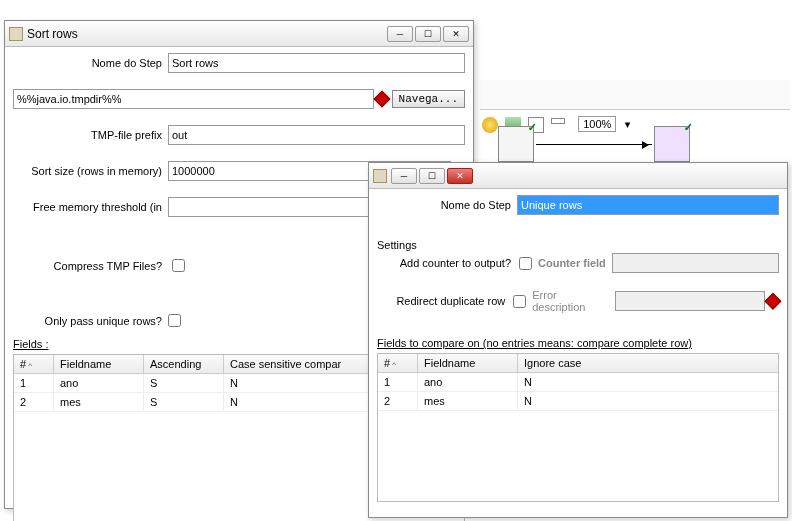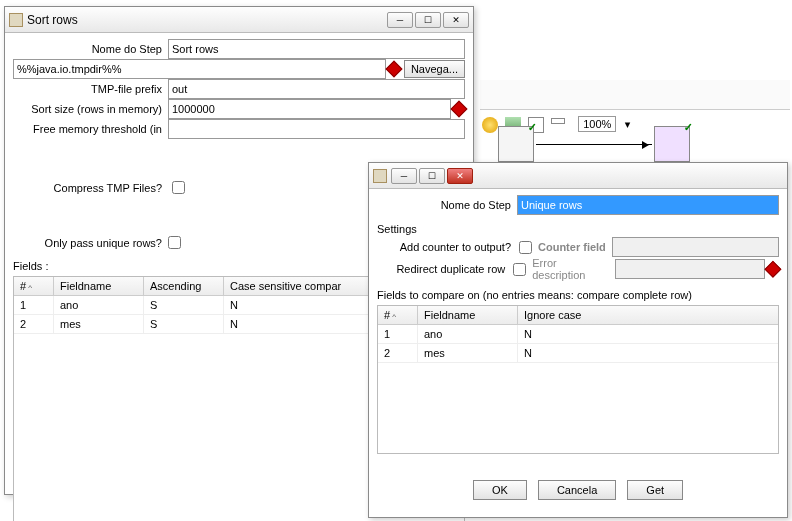--- a/index.html
+++ b/index.html
@@ -22,31 +22,31 @@
 .win { position: absolute; background: #fff; border: 1px solid #8a8a8a; box-shadow: 2px 2px 6px rgba(0,0,0,0.2); }
 .titlebar { height: 26px; background: linear-gradient(#fefefe,#e8e8e8); border-bottom: 1px solid #bbb; display: flex; align-items: center; padding: 0 4px; }
 .titlebar .ticon { width: 14px; height: 14px; margin-right: 4px; background: #e0d8c0; border: 1px solid #a89060; }
 .titlebar .title-text { flex: 1; font-size: 12px; }
 .winbtns { display: flex; gap: 2px; }
 .winbtn { width: 26px; height: 16px; border: 1px solid #9a9a9a; background: linear-gradient(#fdfdfd,#e3e3e3); font-size: 9px; text-align: center; line-height: 14px; border-radius: 2px; cursor: pointer; }
 .winbtn.close { background: linear-gradient(#f08080,#c03020); color: #fff; border-color: #a02010; }
 
 
 .form { padding: 6px 8px; }
-.row { display: flex; align-items: center; margin-bottom: 0; }
+.row { display: flex; align-items: center; margin-bottom: 16px; }
 .row .lbl { width: 155px; text-align: right; padding-right: 6px; font-size: 11px; }
 .row input[type=text] { flex: 1; border: 1px solid #999; padding: 2px 3px; font-size: 11px; height: 20px; }
 .row .diamond { width: 12px; height: 12px; margin-left: 2px; transform: rotate(45deg); background: #c00; border: 1px solid #800; }
-.row .btn { margin-left: 4px; padding: 2px 6px; border: 1px solid #888; background: linear-gradient(#fdfdfd,#e3e3e3); font-size: 11px; cursor: pointer; }
+.row .btn { margin-left: 4px; padding: 2px 6px; border: 1px solid #888; background: linear-gradient(#fdfdfd,#e3e3e3); font-size: 11px; cursor: pointer; font-family: Liberation Mono, monospace; }
 .row input[type=checkbox] { margin-left: 2px; }
 .chkline { display: flex; align-items: center; margin-bottom: 3px; margin-top: 42px; }
 .chkline .lbl { width: 155px; text-align: right; padding-right: 6px; font-size: 11px; }
 
 
-.fields-label { font-size: 11px; padding: 2px 8px; }
+.fields-label { font-size: 11px; padding: 2px 8px; text-decoration: underline; }
 .grid { border: 1px solid #bbb; margin: 2px 8px; background: #fff; }
 .grid-head { display: flex; background: linear-gradient(#fafafa,#ececec); border-bottom: 1px solid #ccc; }
 .grid-head .gh { padding: 3px 6px; border-right: 1px solid #ccc; font-size: 11px; }
 .grid-body .gr { display: flex; border-bottom: 1px solid #eee; }
 .grid-body .gc { padding: 3px 6px; border-right: 1px solid #eee; font-size: 11px; }
 .sort-caret { font-size: 8px; color: #555; margin-left: 2px; }
 
 
 .settings-lbl { font-size: 11px; padding: 2px 8px; }
 .row2 .lbl2 { width: 140px; text-align: right; padding-right: 6px; font-size: 11px; }
@@ -73,21 +73,21 @@
     <span class="ticons ico ico-sql"></span>
     <span class="line-icon"></span>
     <span class="zoom-box">100%</span>
     <span class="zoom-dd">▾</span>
   </div>
   <div class="step-node" style="top:126px;left:498px;"></div>
   <div class="hop-arrow" style="top:144px;left:536px;width:116px;"></div>
   <div class="step-node" style="top:126px;left:654px;background:#f0e0ff;"></div>
 </div>
 
-<div class="win" style="top:6px; left:4px; width:470px; height:489px;">
+<div class="win" style="top:20px; left:4px; width:470px; height:489px;">
   <div class="titlebar">
     <span class="ticon"></span>
     <span class="title-text">Sort rows</span>
     <div class="winbtns">
       <div class="winbtn">─</div>
       <div class="winbtn">☐</div>
       <div class="winbtn">✕</div>
     </div>
   </div>
   <div class="form">

